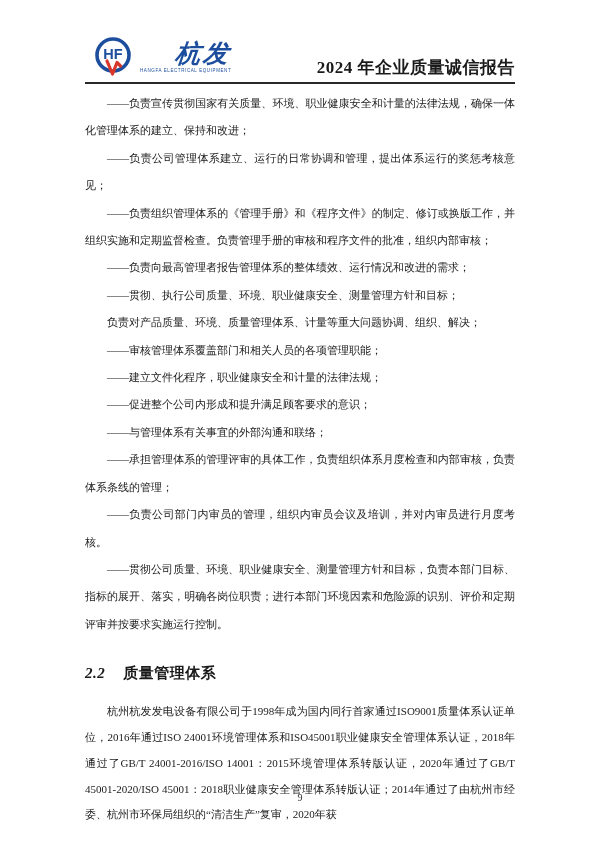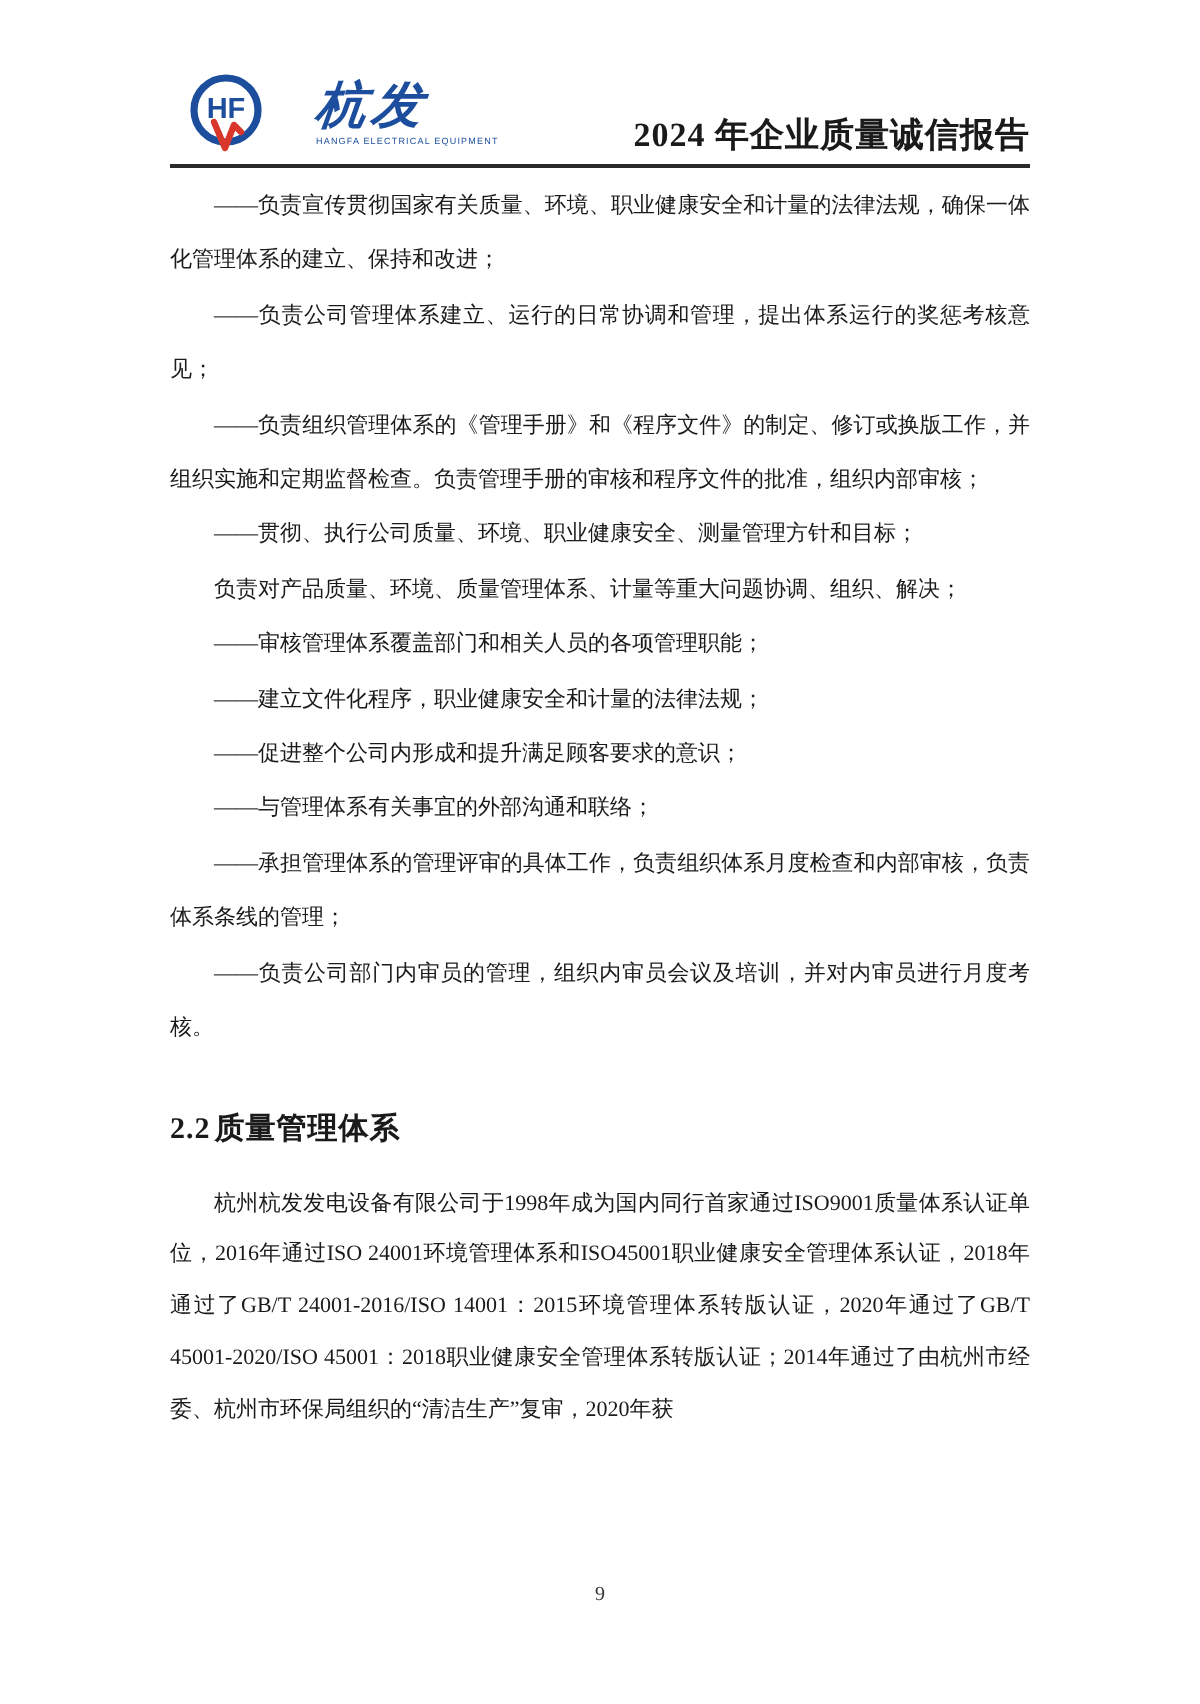--- a/index.html
+++ b/index.html
@@ -20,23 +20,24 @@
     right: 85px;
     top: 36px;
     height: 46px;
     display: flex;
     justify-content: space-between;
     align-items: flex-end;
   }
   .logo {
     display: flex;
     align-items: center;
-    gap: 25px;
+    gap: 7px;
     align-self: flex-start;
     margin-left: 8px;
+    text-align: right;
   }
   .logo-mark { display: block; }
   .brand-col { display: flex; flex-direction: column; line-height: 1; }
   .brand {
     font-size: 25px;
     font-weight: bold;
     font-style: italic;
     color: #1c4e9d;
     transform: skewX(-6deg);
     letter-spacing: 3px;
@@ -79,21 +80,21 @@
     text-align: justify;
     text-justify: inter-ideograph;
   }
   .intro { line-height: 25.8px; }
   .section-heading {
     margin: 26px 0 16px 0;
     font-size: 15px;
     font-weight: bold;
     letter-spacing: 0.5px;
   }
-  .section-heading .num { margin-right: 2px; }
+  .section-heading .num { margin-right: 18px; font-style: italic; }
   
   .footer {
     position: absolute;
     left: 0;
     right: 0;
     top: 787px;
     text-align: center;
   }
   .pagenum { font-size: 10px; color: #333; }
 </style>
@@ -116,28 +117,30 @@
     </div>
     <div class="report-title">2024 年企业质量诚信报告</div>
   </header>
 
   <div class="rule"></div>
 
   <main class="content">
     <p class="duty">——负责宣传贯彻国家有关质量、环境、职业健康安全和计量的法律法规，确保一体化管理体系的建立、保持和改进；</p>
     <p class="duty">——负责公司管理体系建立、运行的日常协调和管理，提出体系运行的奖惩考核意见；</p>
     <p class="duty">——负责组织管理体系的《管理手册》和《程序文件》的制定、修订或换版工作，并组织实施和定期监督检查。负责管理手册的审核和程序文件的批准，组织内部审核；</p>
+    <p class="duty">——负责向最高管理者报告管理体系的整体绩效、运行情况和改进的需求；</p>
     <p class="duty">——贯彻、执行公司质量、环境、职业健康安全、测量管理方针和目标；</p>
     <p class="duty">负责对产品质量、环境、质量管理体系、计量等重大问题协调、组织、解决；</p>
     <p class="duty">——审核管理体系覆盖部门和相关人员的各项管理职能；</p>
     <p class="duty">——建立文件化程序，职业健康安全和计量的法律法规；</p>
     <p class="duty">——促进整个公司内形成和提升满足顾客要求的意识；</p>
     <p class="duty">——与管理体系有关事宜的外部沟通和联络；</p>
     <p class="duty">——承担管理体系的管理评审的具体工作，负责组织体系月度检查和内部审核，负责体系条线的管理；</p>
     <p class="duty">——负责公司部门内审员的管理，组织内审员会议及培训，并对内审员进行月度考核。</p>
+    <p class="duty">——贯彻公司质量、环境、职业健康安全、测量管理方针和目标，负责本部门目标、指标的展开、落实，明确各岗位职责；进行本部门环境因素和危险源的识别、评价和定期评审并按要求实施运行控制。</p>
 
     <h2 class="section-heading"><span class="num">2.2</span><span>质量管理体系</span></h2>
 
     <p class="intro">杭州杭发发电设备有限公司于1998年成为国内同行首家通过ISO9001质量体系认证单位，2016年通过ISO 24001环境管理体系和ISO45001职业健康安全管理体系认证，2018年通过了GB/T 24001-2016/ISO 14001：2015环境管理体系转版认证，2020年通过了GB/T 45001-2020/ISO 45001：2018职业健康安全管理体系转版认证；2014年通过了由杭州市经委、杭州市环保局组织的“清洁生产”复审，2020年获</p>
   </main>
 
   <footer class="footer">
     <span class="pagenum">9</span>
   </footer>
 

